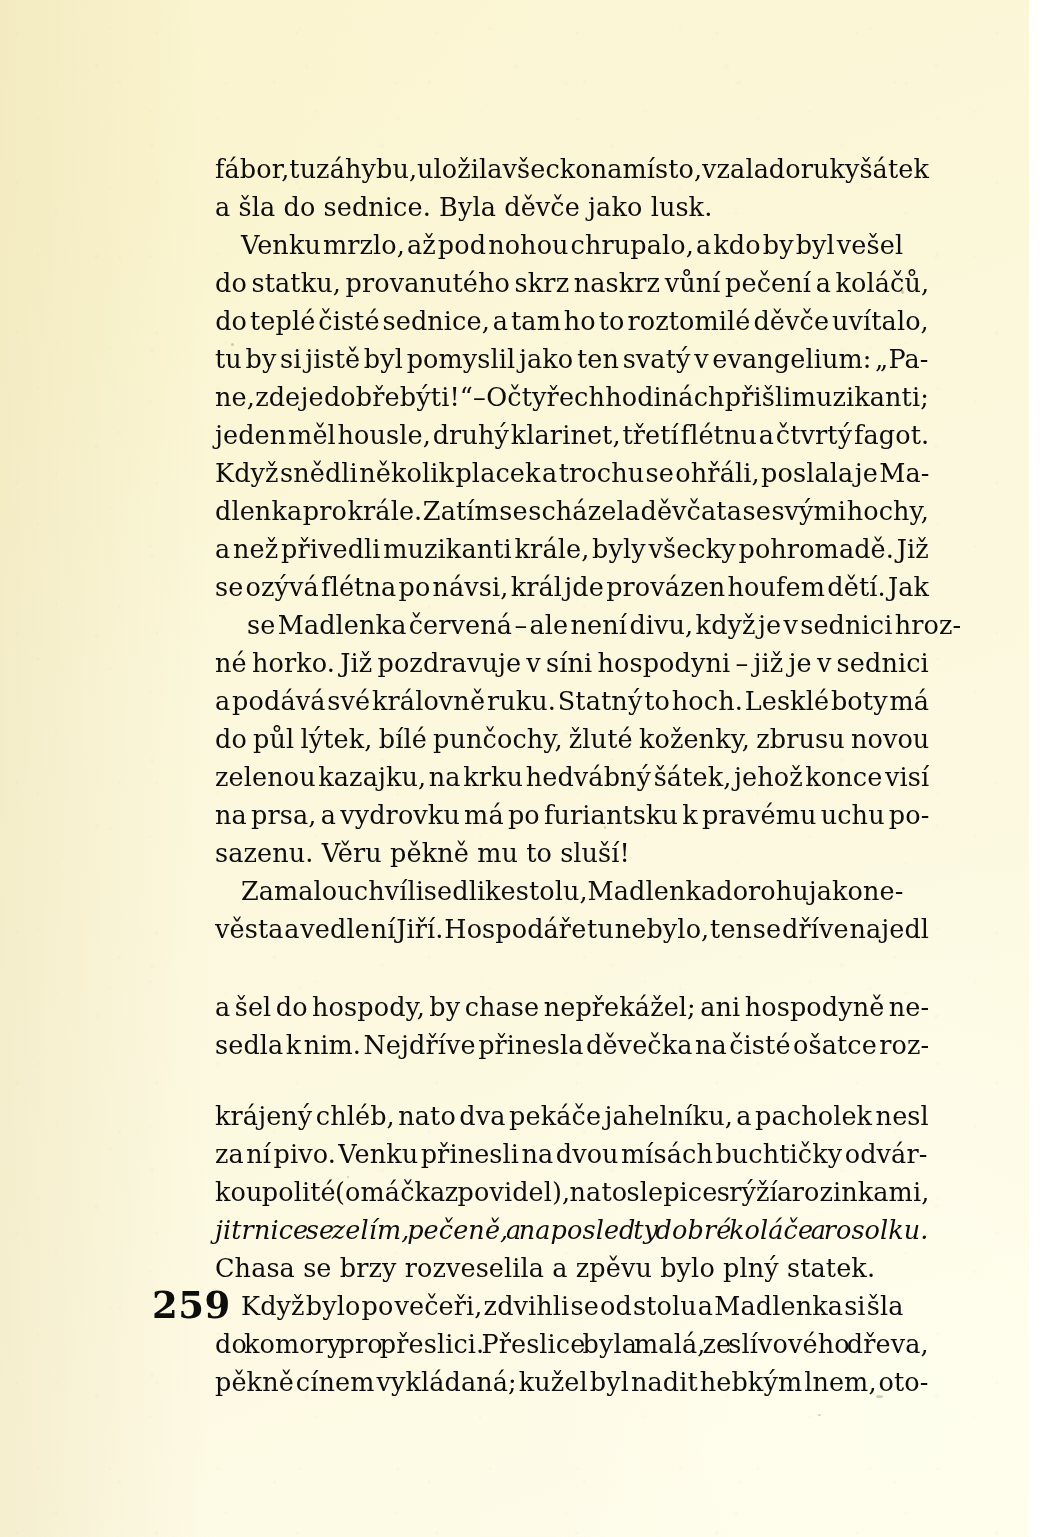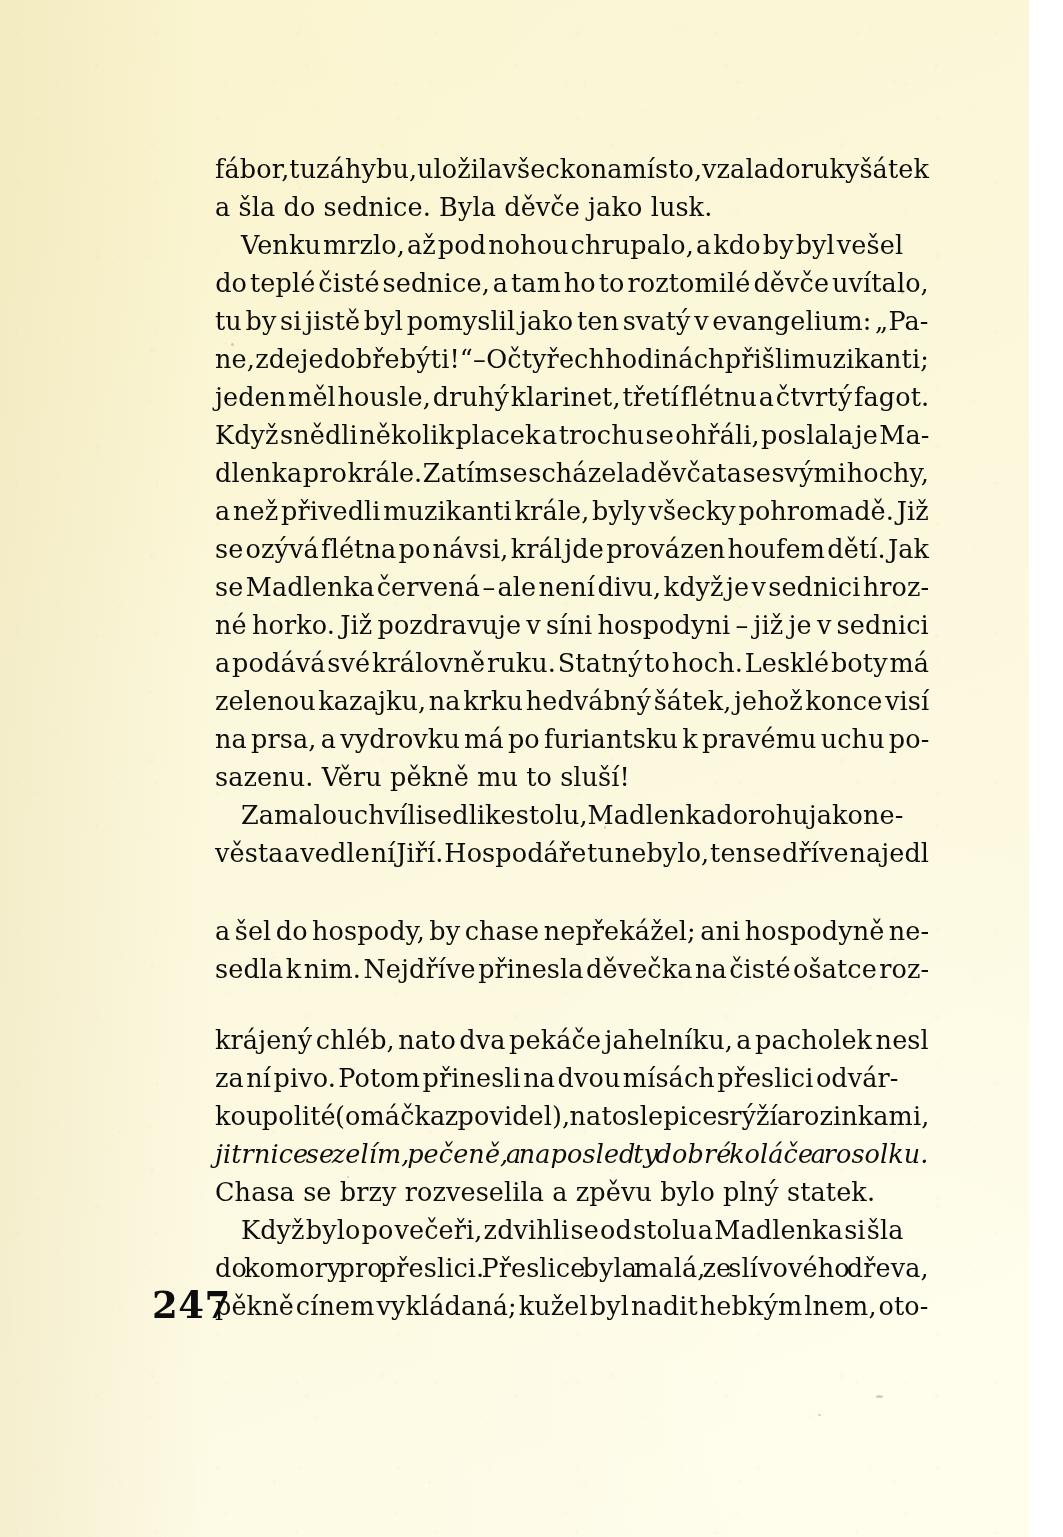--- a/index.html
+++ b/index.html
@@ -107,43 +107,45 @@
   <div class="speck" style="left:855px; top:588px; width:2px; height:2px;"></div>
   <div class="speck" style="left:604px; top:826px; width:2px; height:3px;"></div>
   <div class="speck" style="left:876px; top:1395px; width:7px; height:3px;"></div>
   <div class="speck" style="left:818px; top:1414px; width:3px; height:2px;"></div>
   <div class="speck" style="left:347px; top:1176px; width:2px; height:2px;"></div>
 
   <div id="text-block">
       <div class="line" style="word-spacing: -8.3px;">fábor, tu záhybu, uložila všecko na místo, vzala do ruky šátek</div>
       <div class="line last">a šla do sednice. Byla děvče jako lusk.</div>
       <div class="line indent" style="word-spacing: -6.2px;">Venku mrzlo, až pod nohou chrupalo, a kdo by byl vešel</div>
+      <div class="line" style="word-spacing: -3.63px;">do statku, provanutého skrz naskrz vůní pečení a koláčů,</div>
       <div class="line" style="word-spacing: -5.3px; text-align: center;">do teplé čisté sednice, a tam ho to roztomilé děvče uvítalo,</div>
       <div class="line" style="word-spacing: -4.55px;">tu by si jistě byl pomyslil jako ten svatý v evangelium: „Pa-</div>
       <div class="line" style="word-spacing: -8px;">ne, zde je dobře býti!“ – O čtyřech hodinách přišli muzikanti;</div>
       <div class="line" style="word-spacing: -6.44px;">jeden měl housle, druhý klarinet, třetí flétnu a čtvrtý fagot.</div>
       <div class="line" style="word-spacing: -6.8px;">Když snědli několik placek a trochu se ohřáli, poslala je Ma-</div>
       <div class="line" style="word-spacing: -7.67px;">dlenka pro krále. Zatím se scházela děvčata se svými hochy,</div>
       <div class="line" style="word-spacing: -5.5px;">a než přivedli muzikanti krále, byly všecky pohromadě. Již</div>
       <div class="line" style="word-spacing: -6px;">se ozývá flétna po návsi, král jde provázen houfem dětí. Jak</div>
-      <div class="line" style="word-spacing: -5.91px;">se Madlenka červená – ale není divu, když je v sednici hroz-</div>
+      <div class="line" style="word-spacing: -5.91px; margin-left: 32px;">se Madlenka červená – ale není divu, když je v sednici hroz-</div>
       <div class="line" style="word-spacing: -3px;">né horko. Již pozdravuje v síni hospodyni – již je v sednici</div>
       <div class="line" style="word-spacing: -6.4px;">a podává své královně ruku. Statný to hoch. Lesklé boty má</div>
+      <div class="line" style="word-spacing: -2px;">do půl lýtek, bílé punčochy, žluté koženky, zbrusu novou</div>
       <div class="line" style="word-spacing: -5.63px;">zelenou kazajku, na krku hedvábný šátek, jehož konce visí</div>
       <div class="line" style="word-spacing: -4px;">na prsa, a vydrovku má po furiantsku k pravému uchu po-</div>
       <div class="line last">sazenu. Věru pěkně mu to sluší!</div>
       <div class="line indent" style="word-spacing: -8.3px;">Za malou chvíli sedli ke stolu, Madlenka do rohu jako ne-</div>
       <div class="line" style="word-spacing: -7.45px;">věsta a vedle ní Jiří. Hospodáře tu nebylo, ten se dříve najedl</div>
       <div class="line" style="word-spacing: -3.78px; margin-top: 40px;">a šel do hospody, by chase nepřekážel; ani hospodyně ne-</div>
       <div class="line" style="word-spacing: -5.78px;">sedla k nim. Nejdříve přinesla děvečka na čisté ošatce roz-</div>
       <div class="line" style="word-spacing: -4.75px; margin-top: 33px;">krájený chléb, nato dva pekáče jahelníku, a pacholek nesl</div>
-      <div class="line" style="word-spacing: -5.78px;">za ní pivo. Potom přinesli na dvou mísách přeslici odvár-</div>
+      <div class="line" style="word-spacing: -5.78px;">za ní pivo. Venku přinesli na dvou mísách buchtičky odvár-</div>
       <div class="line" style="word-spacing: -8.9px;">kou polité (omáčka z povidel), nato slepice s rýží a rozinkami,</div>
       <div class="line" style="word-spacing: -10.6px; font-style: italic;">jitrnice se zelím, pečeně, a naposled ty dobré koláče a rosolku.</div>
       <div class="line last">Chasa se brzy rozveselila a zpěvu bylo plný statek.</div>
       <div class="line indent" style="word-spacing: -7.09px;">Když bylo po večeři, zdvihli se od stolu a Madlenka si šla</div>
       <div class="line" style="word-spacing: -11.11px;">do komory pro přeslici. Přeslice byla malá, ze slívového dřeva,</div>
       <div class="line" style="word-spacing: -6.25px;">pěkně cínem vykládaná; kužel byl nadit hebkým lnem, oto-</div>
     </div>
 
-  <div id="page-number">247</div>
+  <div id="page-number">259</div>
 
 </div>
 
 </body></html>

